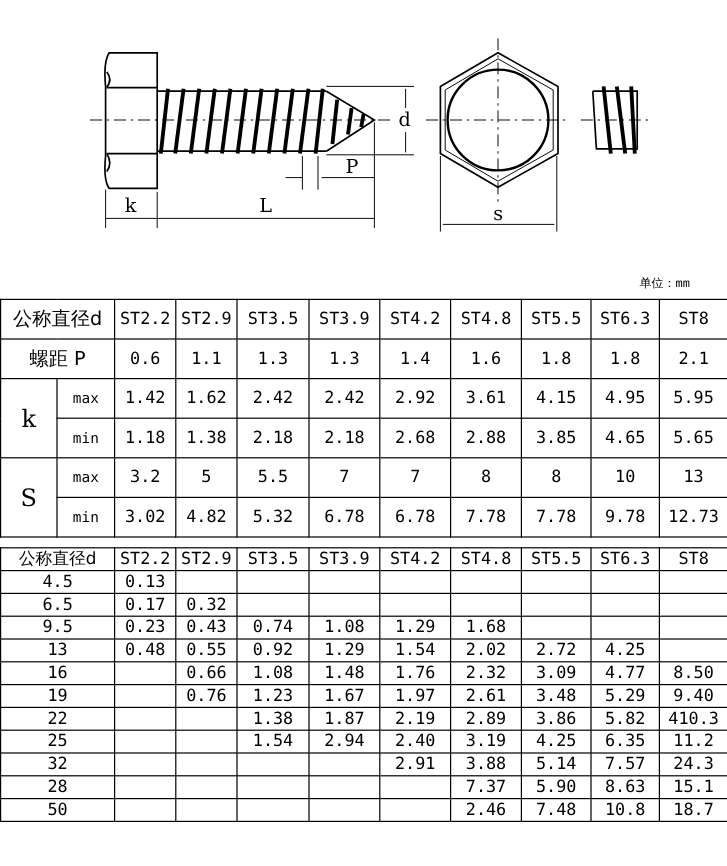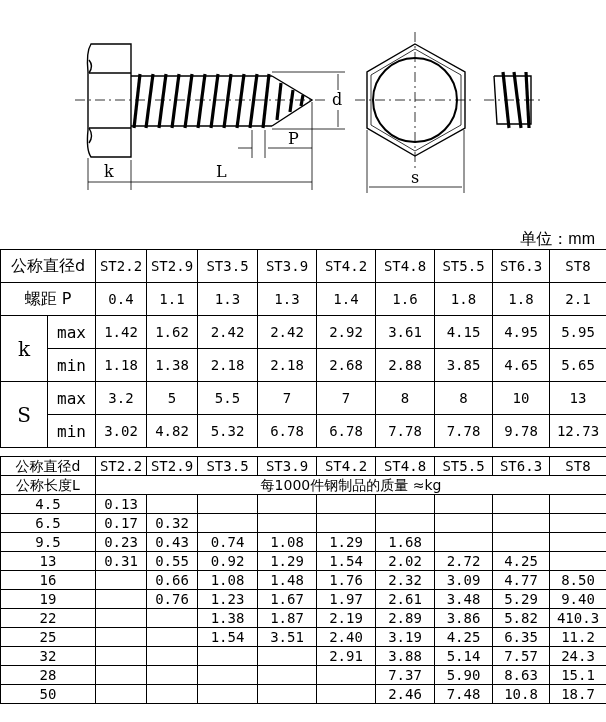--- a/index.html
+++ b/index.html
@@ -1,27 +1,27 @@
 <!DOCTYPE html>
 <html><head>
 <meta charset="utf-8">
 <style>
   html, body { margin: 0; padding: 0; background: #ffffff; }
   body { width: 606px; height: 722px; position: relative; overflow: hidden;
          font-family: "DejaVu Sans Mono", "Liberation Mono", monospace; color: #000; }
   #drawing { position: absolute; left: 0; top: 0; width: 606px; height: 200px; }
-  .unit { position: absolute; right: 11px; top: 229px; font-size: 16px;
-          font-family: Liberation Sans, sans-serif; }
+  .unit { position: absolute; right: 31px; top: 229px; font-size: 10px;
+          font-family: Liberation Mono, monospace; }
   table { position: absolute; border-collapse: collapse; table-layout: fixed; }
   td { border: 1px solid #000; text-align: center; padding: 0; white-space: nowrap; overflow: hidden; }
   #spec-table { left: 0; top: 249px; width: 606px; }
   #spec-table td { height: 32px; font-size: 14px; }
   #spec-table td.lab { font-size: 16px; font-family: "DejaVu Sans", sans-serif; }
   #spec-table td.big { font-size: 20px; font-family: "DejaVu Serif", serif; }
-  #spec-table td.sub { font-size: 16px; }
+  #spec-table td.sub { font-size: 12px; }
   #mass-table { left: 0; top: 456px; width: 606px; }
   #mass-table td { height: 18px; font-size: 14px; line-height: 17px; }
   #mass-table td.lab { font-size: 14px; font-family: "DejaVu Sans", sans-serif; }
   #mass-table td.note { font-family: "DejaVu Sans", sans-serif; font-size: 14px; }
 </style>
 </head>
 <body>
 
 <svg id="drawing" viewBox="0 0 606 200" xmlns="http://www.w3.org/2000/svg">
   <g stroke="#000" fill="none" stroke-width="1.4">
@@ -123,21 +123,21 @@
     <td>ST3.5</td>
     <td>ST3.9</td>
     <td>ST4.2</td>
     <td>ST4.8</td>
     <td>ST5.5</td>
     <td>ST6.3</td>
     <td>ST8</td>
   </tr>
   <tr>
     <td colspan="2" class="lab">螺距 P</td>
-    <td>0.4</td>
+    <td>0.6</td>
     <td>1.1</td>
     <td>1.3</td>
     <td>1.3</td>
     <td>1.4</td>
     <td>1.6</td>
     <td>1.8</td>
     <td>1.8</td>
     <td>2.1</td>
   </tr>
   <tr>
@@ -212,24 +212,20 @@
     <td>ST2.2</td>
     <td>ST2.9</td>
     <td>ST3.5</td>
     <td>ST3.9</td>
     <td>ST4.2</td>
     <td>ST4.8</td>
     <td>ST5.5</td>
     <td>ST6.3</td>
     <td>ST8</td>
   </tr>
-  <tr>
-    <td class="lab">公称长度L</td>
-    <td colspan="9" class="note">每1000件钢制品的质量 ≈kg</td>
-  </tr>
   </tbody>
     <tbody id="mass-rows">
       <tr class="data">
     <td>4.5</td>
     <td>0.13</td>
     <td></td>
     <td></td>
     <td></td>
     <td></td>
     <td></td>
@@ -256,21 +252,21 @@
     <td>0.74</td>
     <td>1.08</td>
     <td>1.29</td>
     <td>1.68</td>
     <td></td>
     <td></td>
     <td></td>
   </tr>
       <tr class="data">
     <td>13</td>
-    <td>0.31</td>
+    <td>0.48</td>
     <td>0.55</td>
     <td>0.92</td>
     <td>1.29</td>
     <td>1.54</td>
     <td>2.02</td>
     <td>2.72</td>
     <td>4.25</td>
     <td></td>
   </tr>
       <tr class="data">
@@ -307,21 +303,21 @@
     <td>2.89</td>
     <td>3.86</td>
     <td>5.82</td>
     <td>410.3</td>
   </tr>
       <tr class="data">
     <td>25</td>
     <td></td>
     <td></td>
     <td>1.54</td>
-    <td>3.51</td>
+    <td>2.94</td>
     <td>2.40</td>
     <td>3.19</td>
     <td>4.25</td>
     <td>6.35</td>
     <td>11.2</td>
   </tr>
       <tr class="data">
     <td>32</td>
     <td></td>
     <td></td>

